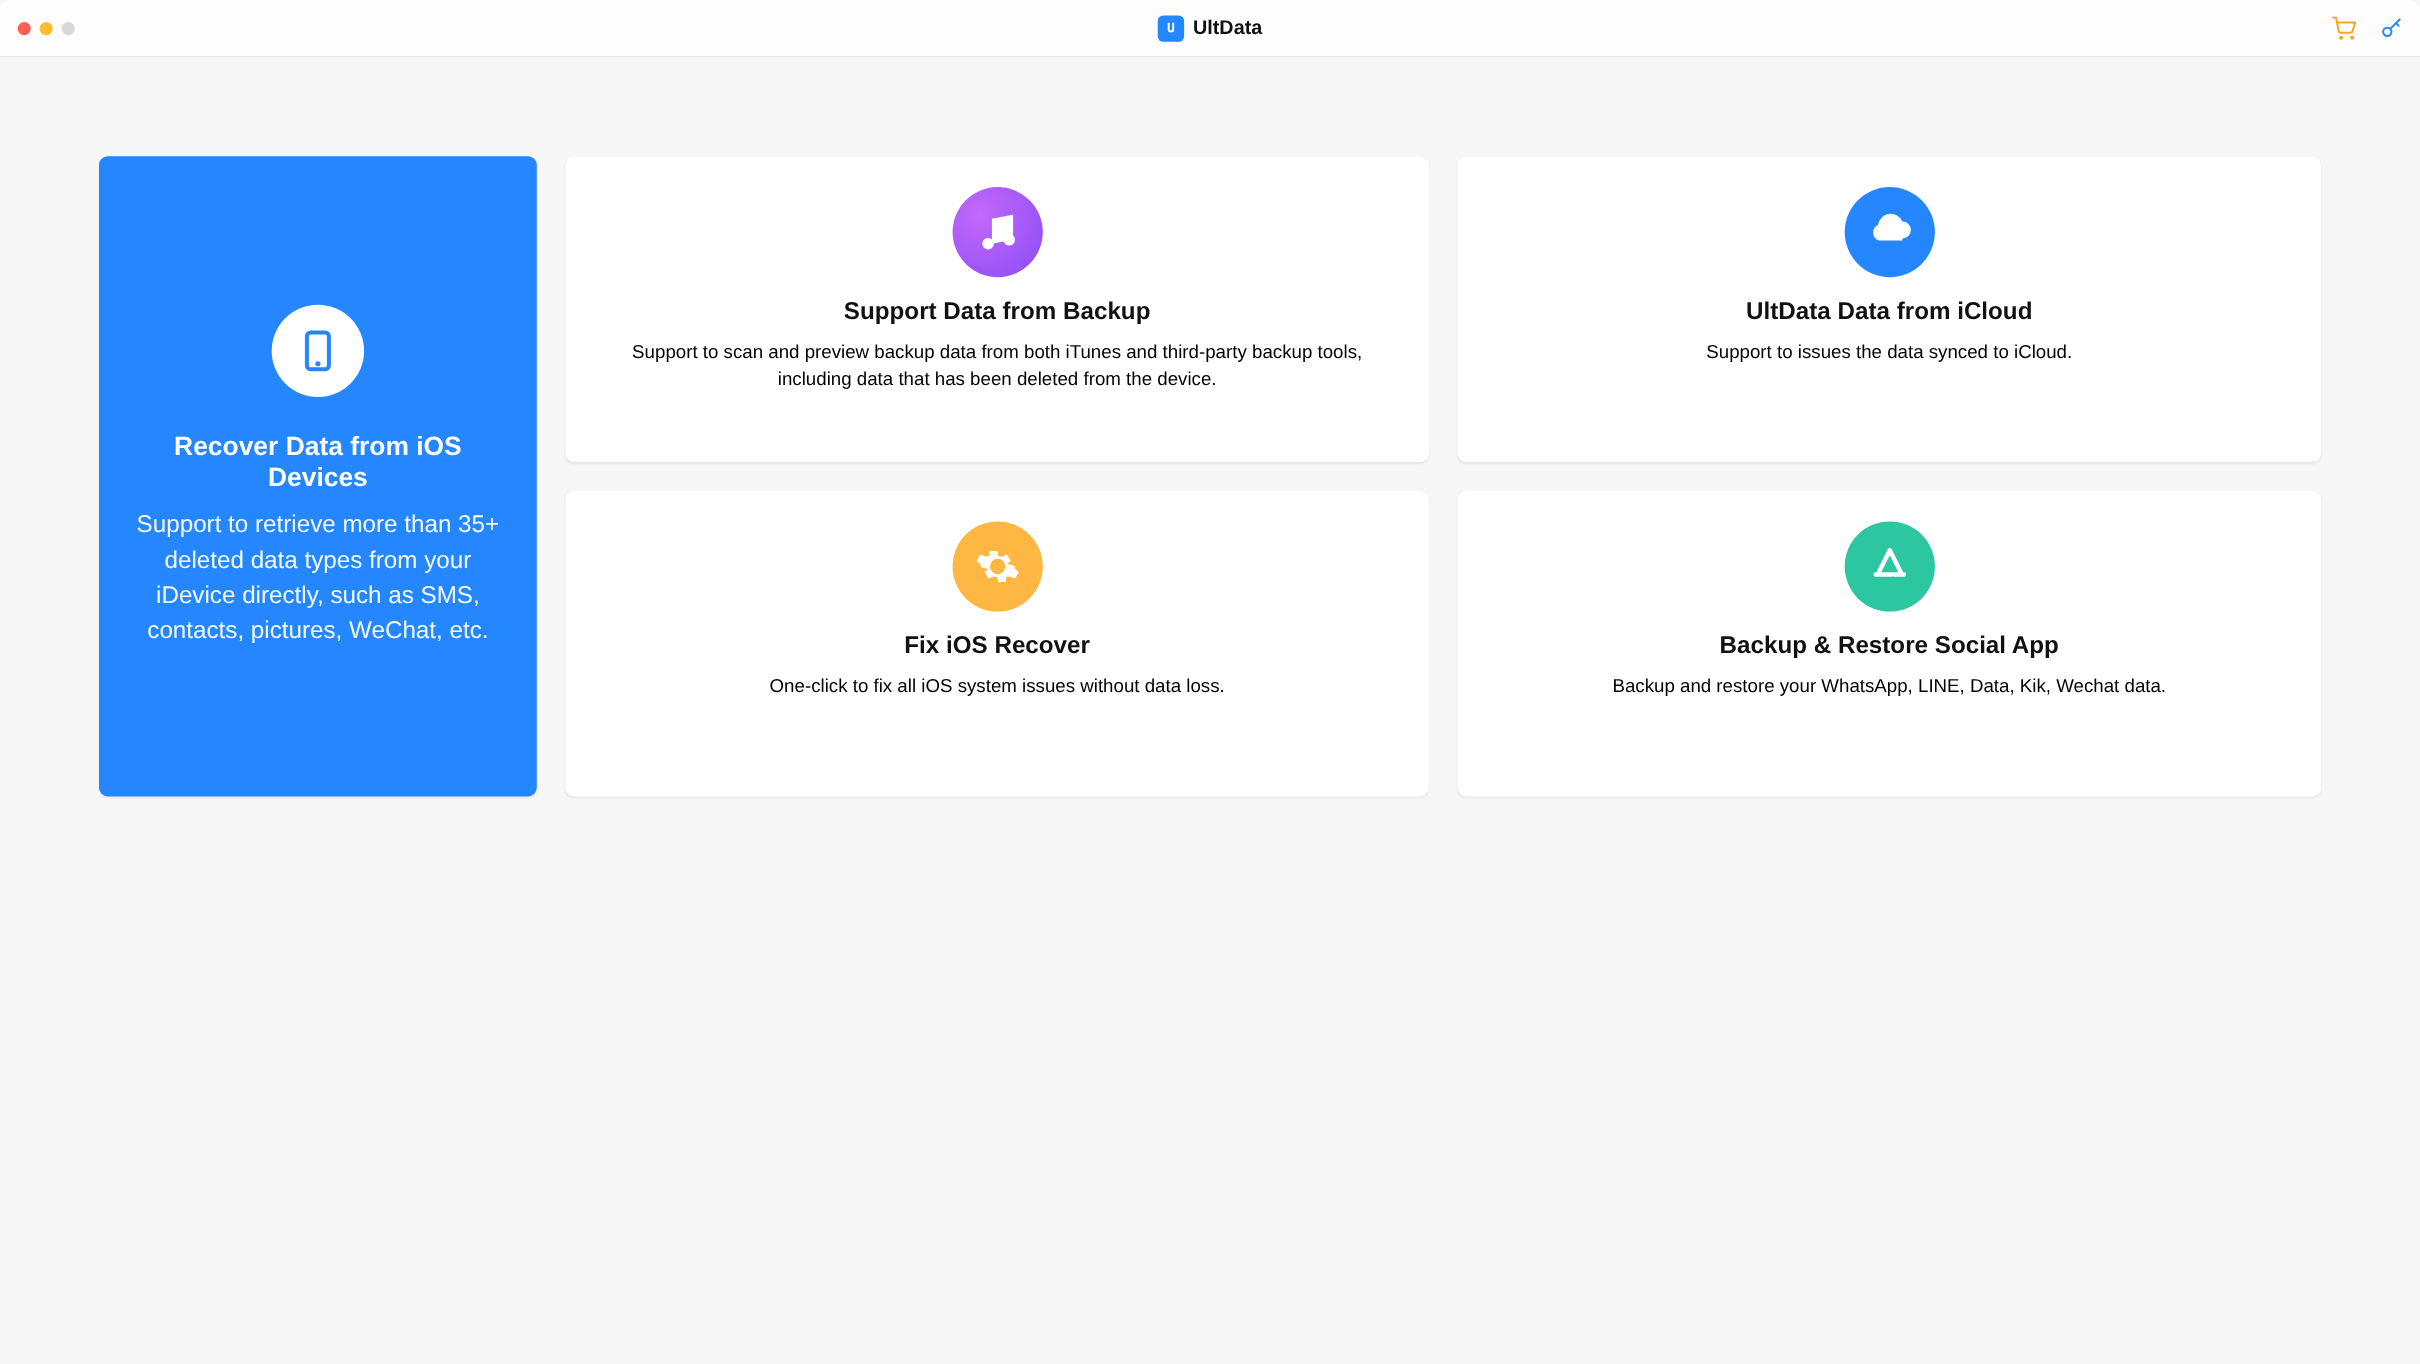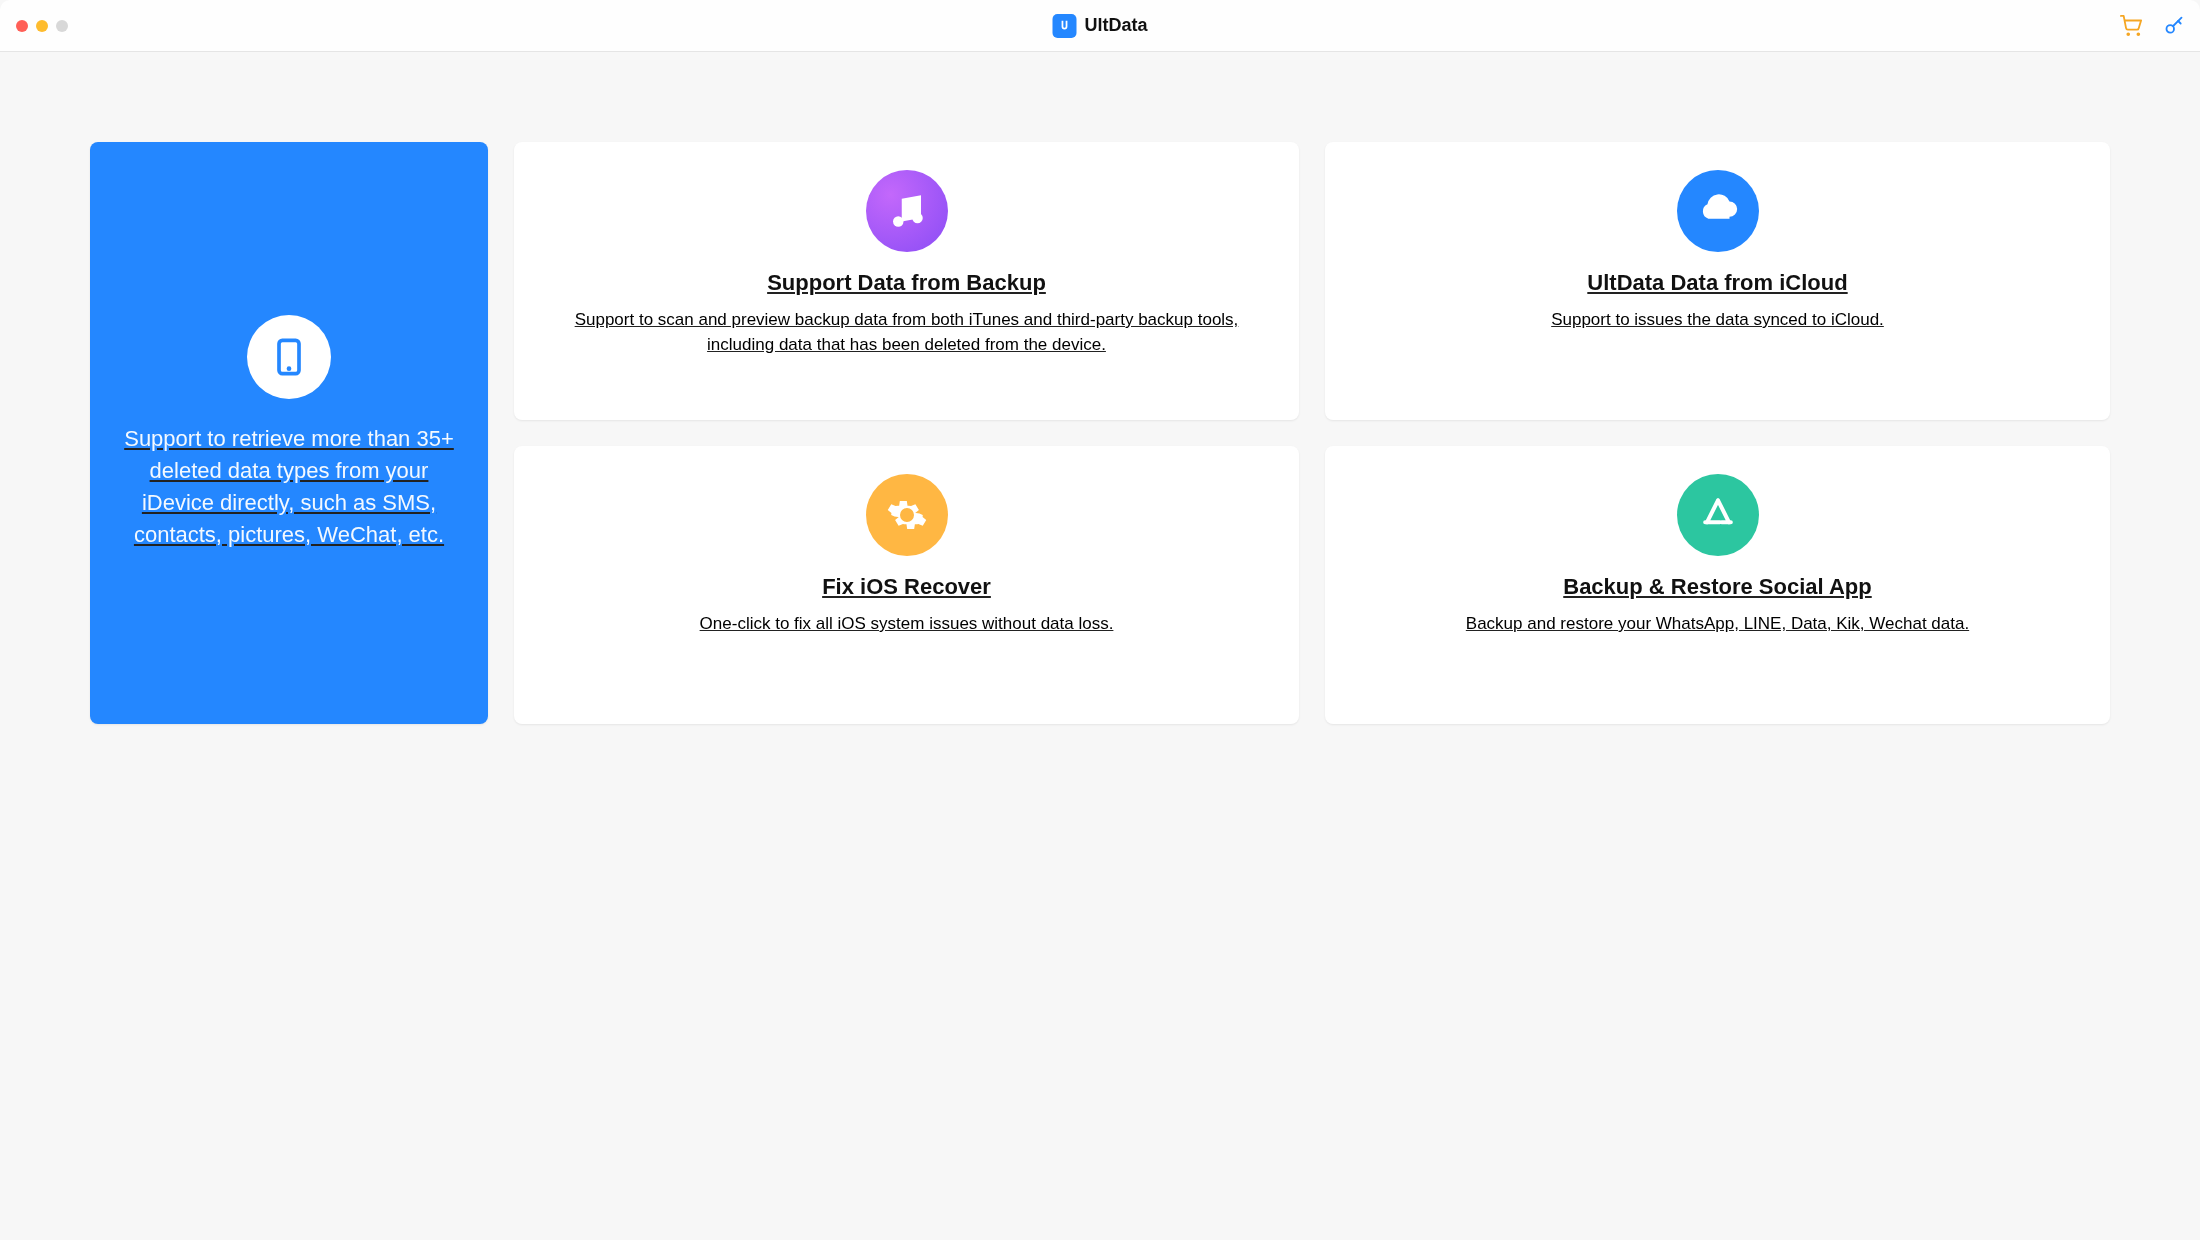--- a/index.html
+++ b/index.html
@@ -9,21 +9,20 @@
     font-family: -apple-system, BlinkMacSystemFont, "Segoe UI", Helvetica, Arial, sans-serif;
     background: #f7f7f7;
     color: #222;
   }
   .window {
     width: 100%;
     min-height: 100%;
     background: #f7f7f7;
     border-radius: 10px;
     overflow: hidden;
-    text-decoration: underline;
   }
   .titlebar {
     display: flex;
     align-items: center;
     height: 52px;
     background: #fefefe;
     border-bottom: 1px solid #e5e5e5;
     position: relative;
     padding: 0 16px;
   }
@@ -175,20 +174,21 @@
 
   <div class="content">
 
     <div class="card big-card">
       <div class="big-icon">
         <svg width="40" height="40" viewBox="0 0 24 24" fill="#2487ff">
           <rect x="6" y="2" width="12" height="20" rx="2" ry="2" fill="none" stroke="#2487ff" stroke-width="2.2"></rect>
           <circle cx="12" cy="19" r="1.4"></circle>
         </svg>
       </div>
+      <div class="card-title">Recover Data from iOS Devices</div>
       <div class="card-desc">Support to retrieve more than 35+ deleted data types from your iDevice directly, such as SMS, contacts, pictures, WeChat, etc.</div>
     </div>
 
     <div class="card">
       <div class="card-icon c-music">
         <svg width="42" height="42" viewBox="0 0 24 24" fill="#fff">
           <path d="M9 18V5l11-2v13"></path>
             <circle cx="7" cy="18" r="3"></circle>
             <circle cx="18" cy="16" r="3"></circle>
         </svg>

